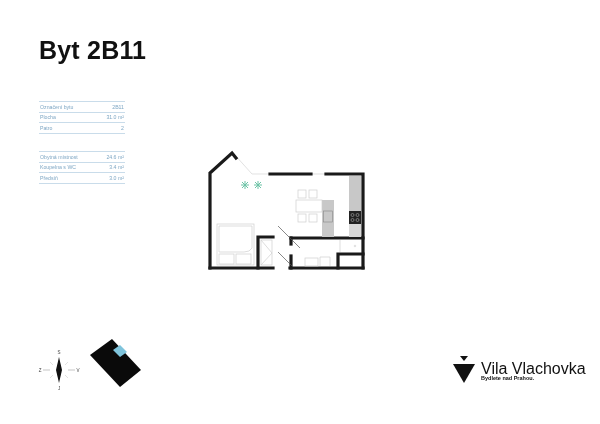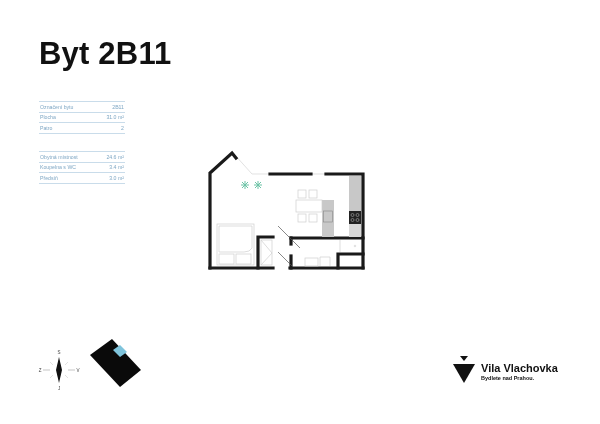--- a/index.html
+++ b/index.html
@@ -2,40 +2,40 @@
 <html><head>
   <meta charset="utf-8">
   <style>
     html, body { margin: 0; padding: 0; }
     body {
       width: 600px; height: 424px; background: #ffffff; position: relative; overflow: hidden;
       font-family: "Liberation Sans", sans-serif; color: #111;
     }
     .title {
       position: absolute; left: 39px; top: 36px;
-      font-size: 31px; font-weight: bold; letter-spacing: 0.2px; color: #111;
+      font-size: 25px; font-weight: bold; letter-spacing: 0.2px; color: #111;
     }
     .info-table {
       position: absolute; left: 39px; width: 86px; font-size: 5.2px; color: #7fa7c4;
     }
     .info-row {
       display: flex; justify-content: space-between; align-items: center;
       height: 9.5px; border-top: 0.6px solid #c9dcea;
     }
     .info-row:last-child { border-bottom: 0.6px solid #c9dcea; }
     .info-row span { padding: 0 1px; }
     .t1 { top: 101px; }
     .t2 { top: 151px; }
     .plan { position: absolute; left: 0; top: 0; }
     .compass { position: absolute; left: 0; top: 0; }
     .logo {
       position: absolute; left: 453px; top: 356px; display: flex; align-items: flex-start;
     }
     .logo-text { margin-left: 6px; margin-top: 7px; }
-    .logo-name { font-size: 11px; font-weight: bold; color: #111; line-height: 11px; }
+    .logo-name { font-size: 16px; font-weight: normal; color: #111; line-height: 11px; }
     .logo-tag { font-size: 5.5px; font-weight: bold; color: #111; margin-top: 1px; }
   </style>
 </head>
 <body>
 
 <div class="title">Byt 2B11</div>
 
 <div class="info-table t1">
   <div class="info-row">
     <span>Označení bytu</span>

